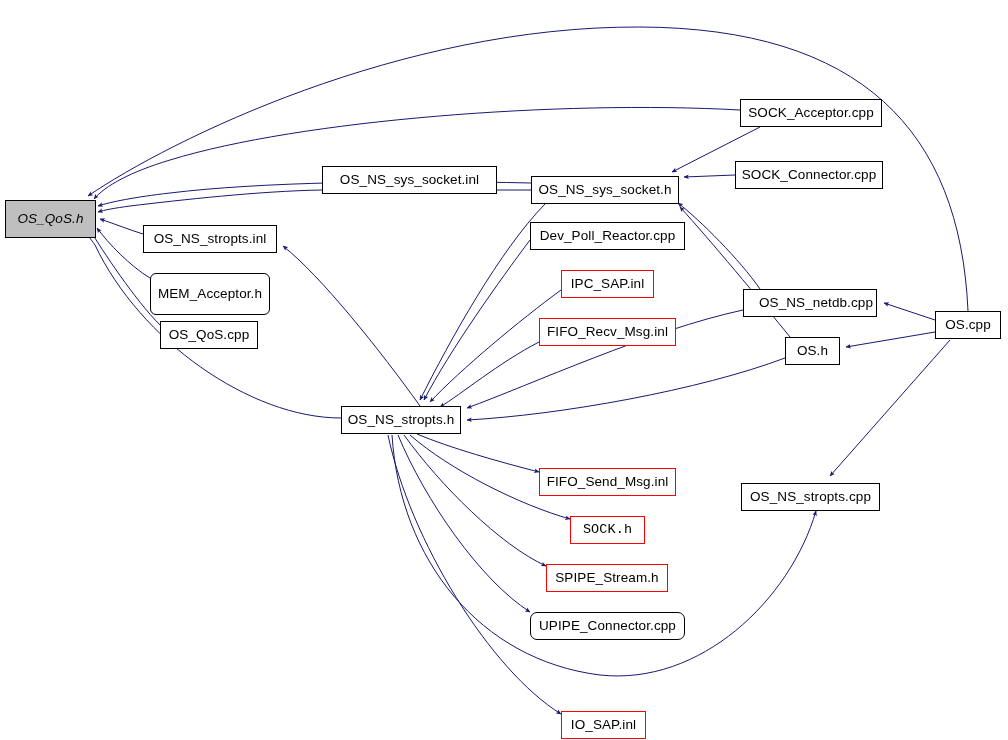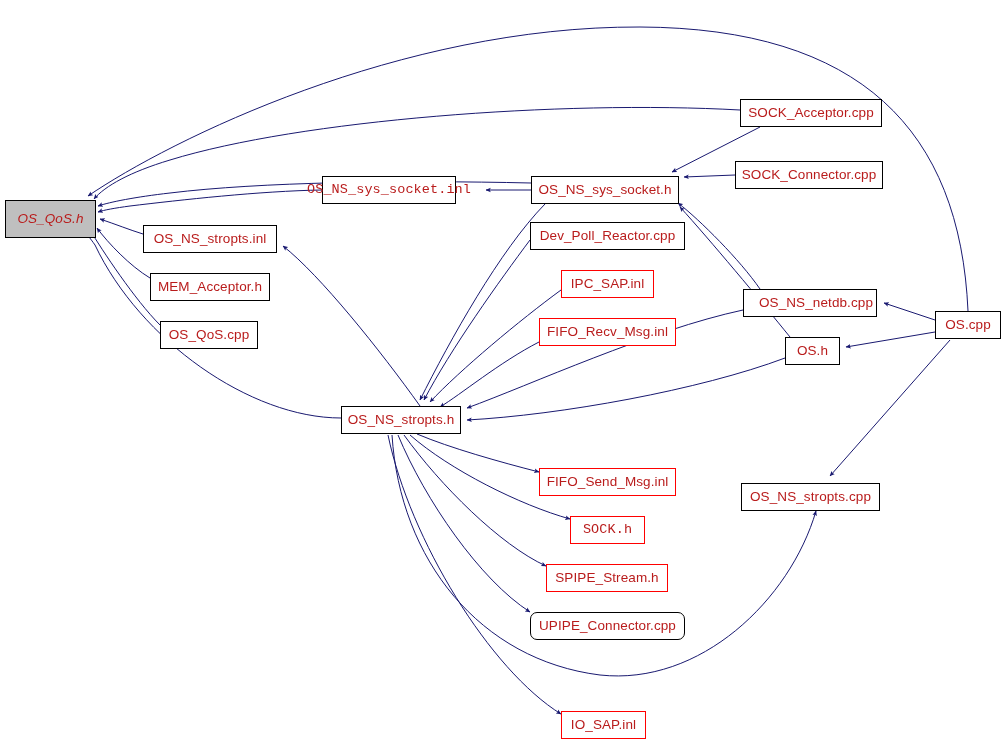--- a/index.html
+++ b/index.html
@@ -29,21 +29,21 @@
     left: 0;
     top: 0;
     width: 1008px;
     height: 740px;
   }
   .node {
     position: absolute;
     box-sizing: border-box;
     border: 1px solid #000000;
     background: #ffffff;
-    color: #b91c1c;
+    color: #000000;
     font-size: 13.5px;
     line-height: 1;
     display: flex;
     align-items: center;
     justify-content: center;
     white-space: nowrap;
     letter-spacing: 0.1px;
     cursor: pointer;
   }
   .node.root {
@@ -97,27 +97,27 @@
       <path d="M 392 435 C 400 560 480 660 600 675 C 700 686 790 600 816 511" fill="none" stroke="#191970" stroke-width="1" marker-end="url(#arrow)"></path>
       <path d="M 388 435 C 410 540 490 670 561 714" fill="none" stroke="#191970" stroke-width="1" marker-end="url(#arrow)"></path>
     </svg>
   <div id="node-layer">
       <div class="node root" style="left: 5px; top: 200px; width: 91px; height: 38px; font-style: italic;">
         <span class="node-label">OS_QoS.h</span>
       </div>
       <div class="node" style="left: 143px; top: 225px; width: 134px; height: 28px;">
         <span class="node-label">OS_NS_stropts.inl</span>
       </div>
-      <div class="node" style="left: 150px; top: 273px; width: 120px; height: 28px;">
+      <div class="node" style="left: 150px; top: 273px; width: 120px; height: 42px; border-radius: 6px;">
         <span class="node-label">MEM_Acceptor.h</span>
       </div>
       <div class="node" style="left: 160px; top: 321px; width: 98px; height: 28px;">
         <span class="node-label">OS_QoS.cpp</span>
       </div>
-      <div class="node" style="left: 322px; top: 176px; width: 134px; height: 28px; font-family: Liberation Mono, monospace;">
+      <div class="node" style="left: 322px; top: 166px; width: 175px; height: 28px;">
         <span class="node-label">OS_NS_sys_socket.inl</span>
       </div>
       <div class="node" style="left: 531px; top: 176px; width: 148px; height: 28px;">
         <span class="node-label">OS_NS_sys_socket.h</span>
       </div>
       <div class="node" style="left: 740px; top: 99px; width: 142px; height: 28px;">
         <span class="node-label">SOCK_Acceptor.cpp</span>
       </div>
       <div class="node" style="left: 735px; top: 161px; width: 148px; height: 28px;">
         <span class="node-label">SOCK_Connector.cpp</span>

